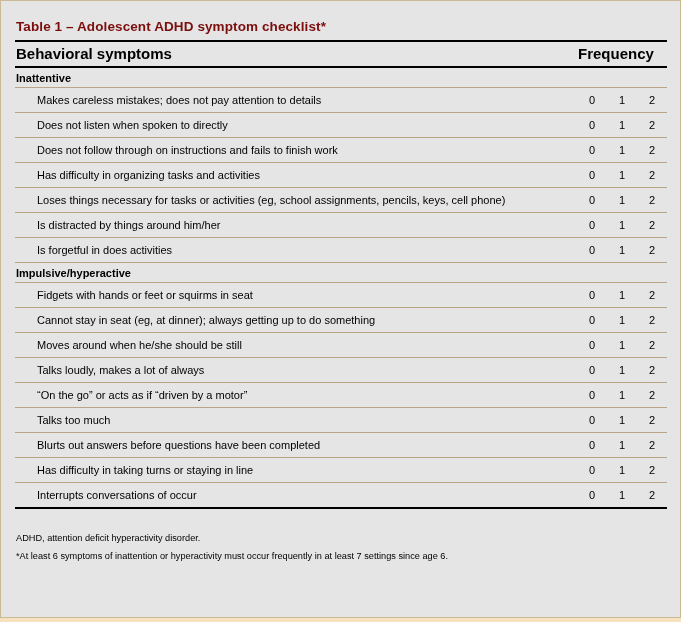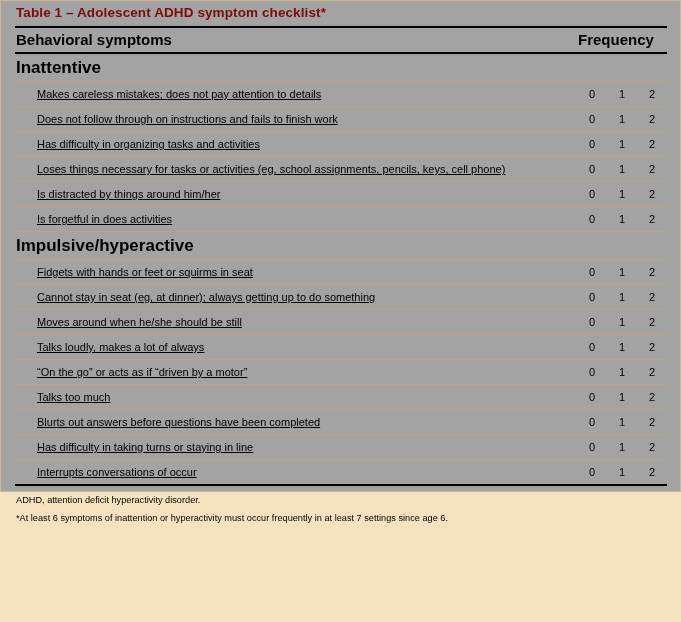--- a/index.html
+++ b/index.html
@@ -10,25 +10,25 @@
     width: 681px;
     height: 622px;
     background: #f7e2c0;
     font-family: "Liberation Sans", sans-serif;
     color: #000;
     overflow: hidden;
   }
   .page {
     position: relative;
     width: 681px;
-    height: 492px;
+    height: 618px;
     box-sizing: border-box;
-    background: #a3a3a3;
+    background: #e5e5e5;
     border: 1px solid #cbb894;
-    padding: 2px 14px 0 14px;
+    padding: 16px 14px 0 14px;
   }
   .table-title {
     font-size: 13.5px;
     font-weight: bold;
     color: #7b0d0d;
     letter-spacing: 0.1px;
     padding: 2px 0 6px 1px;
   }
   table.checklist {
     width: 100%;
@@ -45,43 +45,43 @@
     font-weight: bold;
     text-align: left;
     padding: 3px 0 4px 1px;
     border-top: 2.5px solid #000;
     border-bottom: 2.5px solid #000;
   }
   tr.head-row th.freq {
     text-align: left;
   }
   tr.group-row td {
-    font-size: 17px;
+    font-size: 11px;
     font-weight: bold;
     padding: 4px 0 3px 1px;
     border-bottom: 1px solid #b9a585;
   }
   tr.item-row td {
     font-size: 11px;
     padding: 6px 0 6px 0;
     border-bottom: 1px solid #b9a585;
   }
   tr.item-row td.label {
     padding-left: 22px;
-    text-decoration: underline;
   }
   tr.item-row td.score {
     text-align: center;
     font-size: 11px;
   }
   tr.item-row.last td {
     border-bottom: 2.5px solid #000;
   }
   .footnotes {
     padding-top: 6px;
+    margin-top: 15px;
   }
   .footnote {
     font-size: 9.2px;
     line-height: 1.35;
     padding: 2px 0 1px 1px;
   }
   .footnote.second {
     padding-top: 5px;
   }
 </style>
@@ -111,20 +111,26 @@
         <td colspan="4">Inattentive</td>
       </tr>
 
       <tr class="item-row">
         <td class="label">Makes careless mistakes; does not pay attention to details</td>
         <td class="score">0</td>
         <td class="score">1</td>
         <td class="score">2</td>
       </tr>
       <tr class="item-row">
+        <td class="label">Does not listen when spoken to directly</td>
+        <td class="score">0</td>
+        <td class="score">1</td>
+        <td class="score">2</td>
+      </tr>
+      <tr class="item-row">
         <td class="label">Does not follow through on instructions and fails to finish work</td>
         <td class="score">0</td>
         <td class="score">1</td>
         <td class="score">2</td>
       </tr>
       <tr class="item-row">
         <td class="label">Has difficulty in organizing tasks and activities</td>
         <td class="score">0</td>
         <td class="score">1</td>
         <td class="score">2</td>

